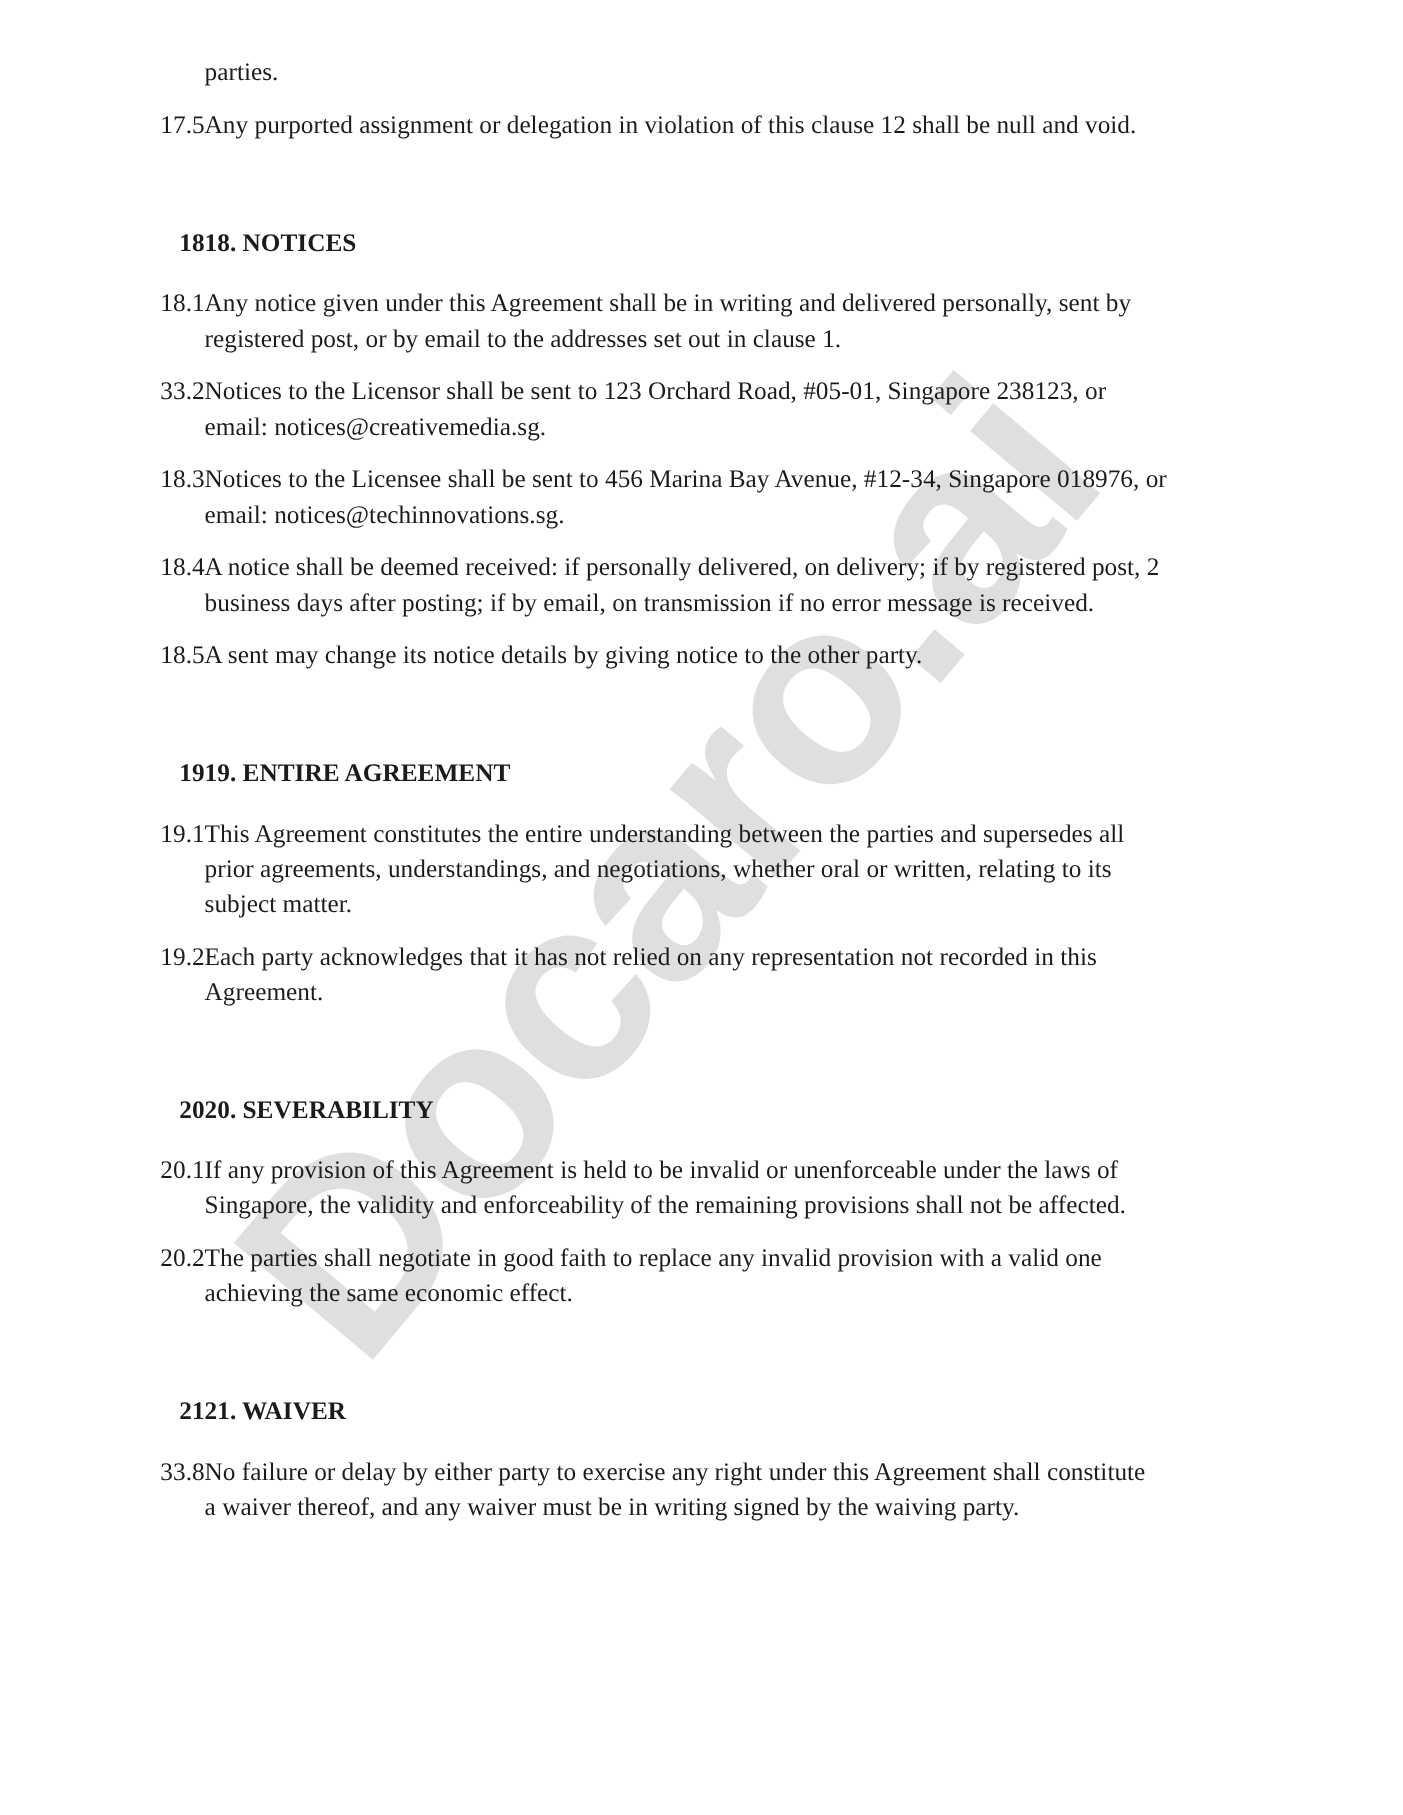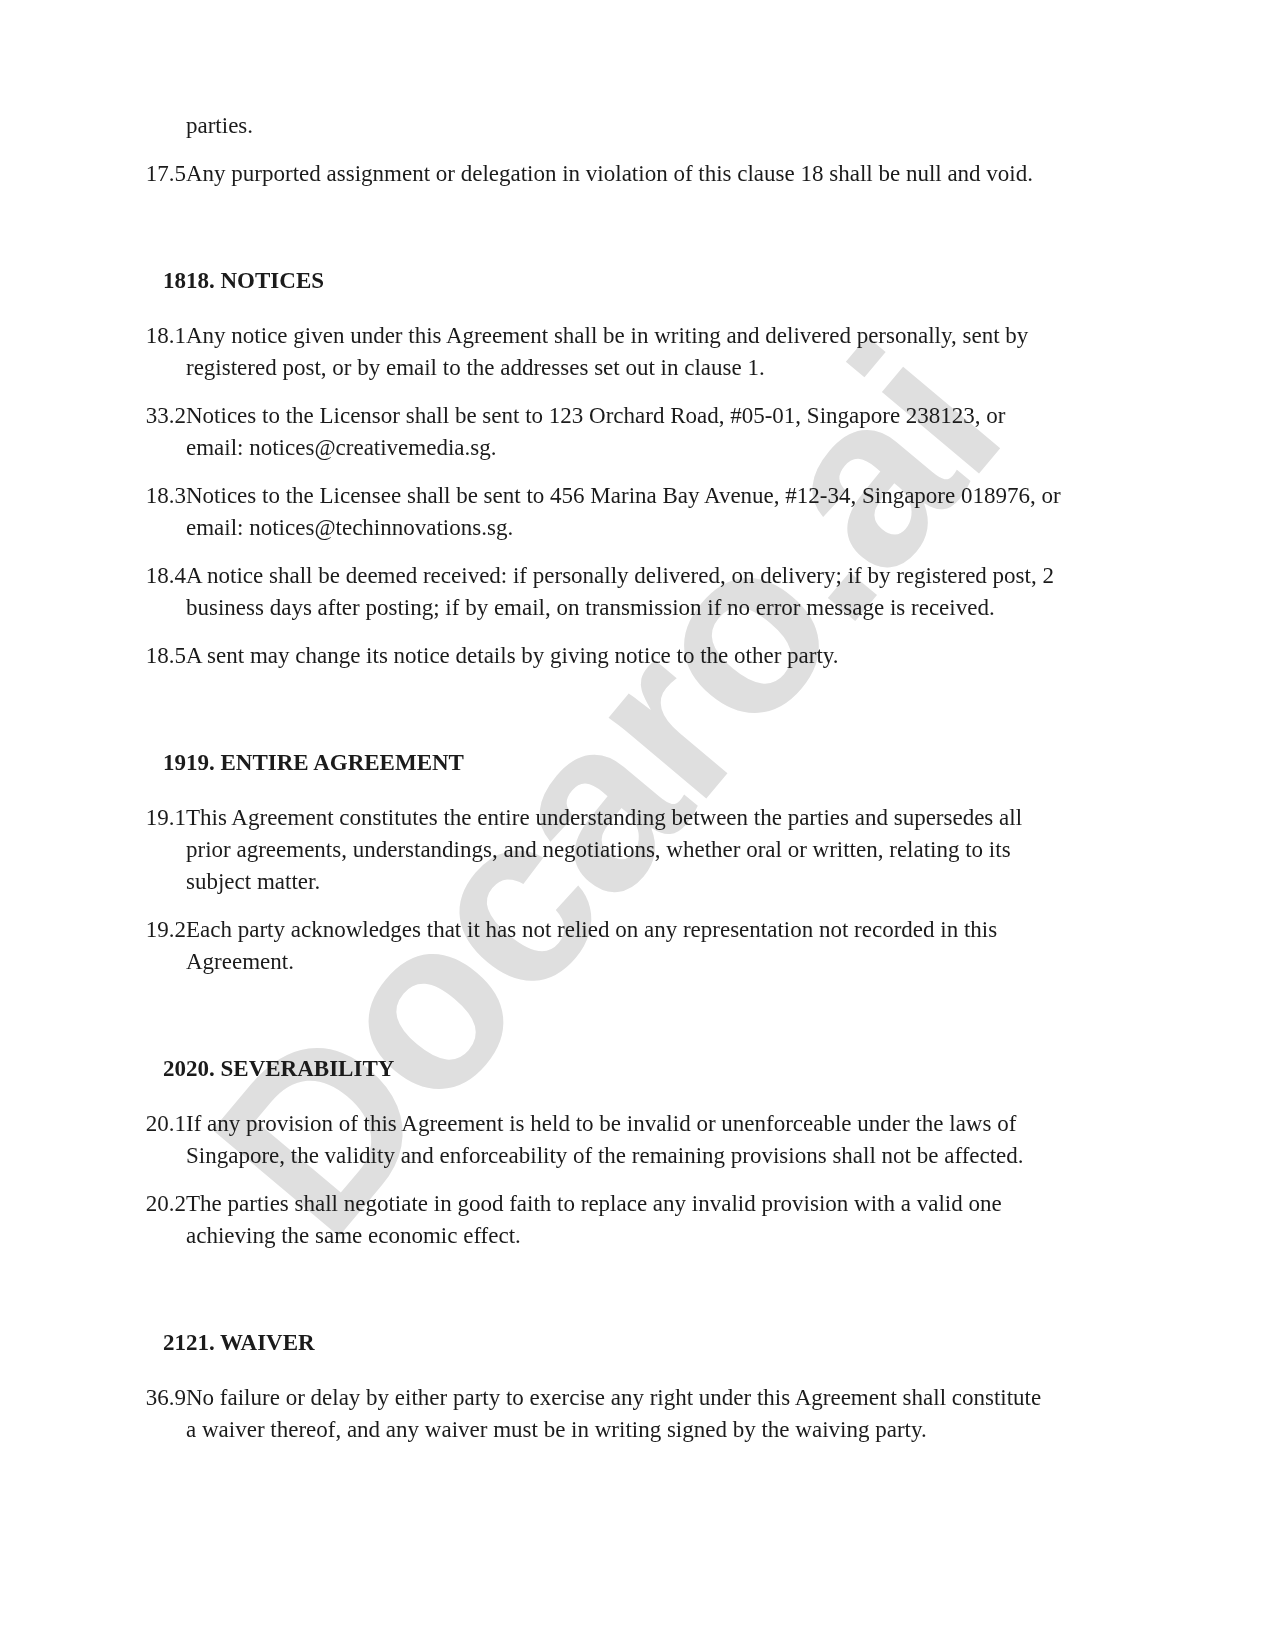--- a/index.html
+++ b/index.html
@@ -33,21 +33,21 @@
     color: #dfdfdf;
     transform: rotate(-50deg);
     transform-origin: center center;
     white-space: nowrap;
     z-index: 0;
     user-select: none;
   }
   .content {
     position: absolute;
     left: 0; top: 0; right: 0; bottom: 0;
-    padding: 110px 60px 0 140px;
+    padding: 50px 60px 0 140px;
     z-index: 1;
   }
   .row {
     display: flex;
     align-items: flex-start;
     margin-bottom: 16px;
   }
   .row .num {
     flex: 0 0 46px;
     width: 46px;
@@ -68,21 +68,21 @@
 
 <div class="page">
   <div class="watermark">Docaro.ai</div>
   <main class="content" id="doc-body">
       <div class="row">
         <div class="num"></div>
         <div class="text">parties.</div>
       </div>
       <div class="row">
         <div class="num">17.5</div>
-        <div class="text">Any purported assignment or delegation in violation of this clause 18 shall be null and void.</div>
+        <div class="text">Any purported assignment or delegation in violation of this clause 12 shall be null and void.</div>
       </div>
       <div class="row heading">
         <div class="num">18</div>
         <div class="text">18. NOTICES</div>
       </div>
       <div class="row">
         <div class="num">18.1</div>
         <div class="text">Any notice given under this Agreement shall be in writing and delivered personally, sent by
 registered post, or by email to the addresses set out in clause 1.</div>
       </div>
@@ -132,18 +132,18 @@
       <div class="row">
         <div class="num">20.2</div>
         <div class="text">The parties shall negotiate in good faith to replace any invalid provision with a valid one
 achieving the same economic effect.</div>
       </div>
       <div class="row heading">
         <div class="num">21</div>
         <div class="text">21. WAIVER</div>
       </div>
       <div class="row">
-        <div class="num">36.9</div>
+        <div class="num">33.8</div>
         <div class="text">No failure or delay by either party to exercise any right under this Agreement shall constitute
 a waiver thereof, and any waiver must be in writing signed by the waiving party.</div>
       </div>
     </main>
 </div>
 
 </body></html>

